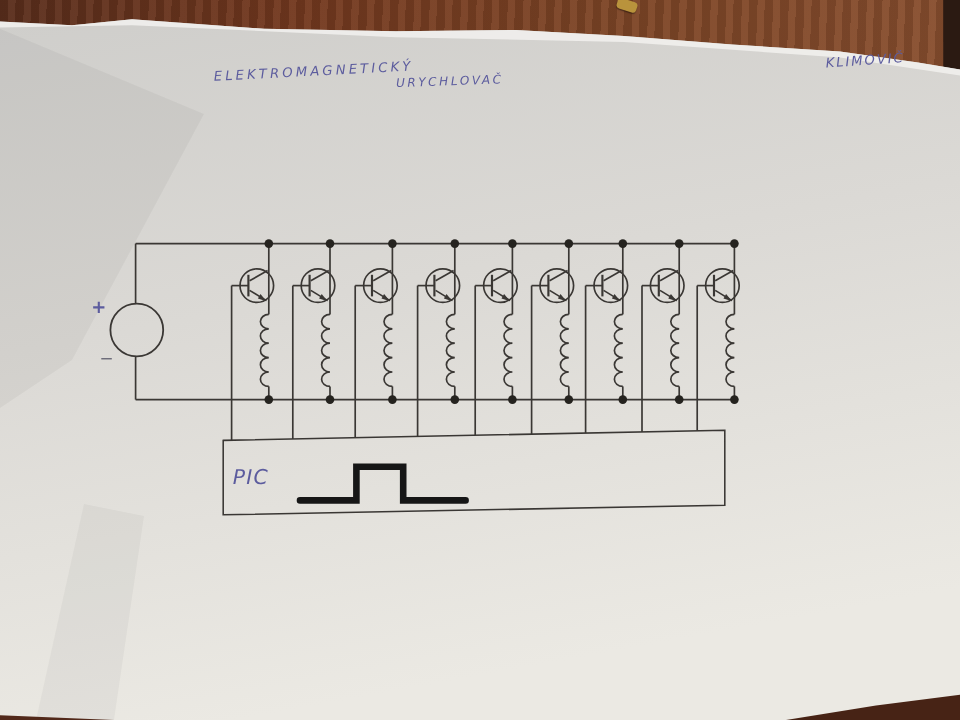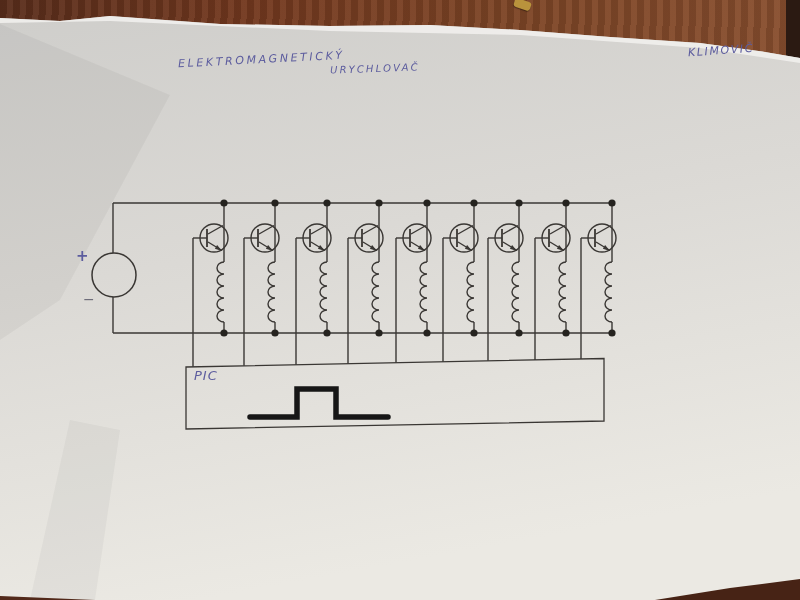--- a/index.html
+++ b/index.html
@@ -9,21 +9,21 @@
   .wood-grain{position:absolute;left:0;top:0;width:100%;height:70px;
          background:repeating-linear-gradient(92deg,rgba(0,0,0,.10) 0 7px,rgba(255,255,255,.04) 7px 13px);}
   .dark-object{position:absolute;right:0;top:0;width:14px;height:58px;background:#2b1a12;}
   .yellow-item{position:absolute;left:514px;top:0;width:17px;height:9px;background:#b9933c;
          border-radius:3px;transform:rotate(18deg);box-shadow:0 1px 1px rgba(0,0,0,.4);}
   svg{position:absolute;left:0;top:0;}
   .hand{position:absolute;color:#5c5c9e;white-space:nowrap;}
   .title1{left:178px;top:53px;font-size:11px;font-style:italic;letter-spacing:2.6px;transform:rotate(-3deg);}
   .title2{left:330px;top:63px;font-size:10px;font-style:italic;letter-spacing:2.2px;transform:rotate(-2deg);}
   .author{left:688px;top:44px;font-size:11px;font-style:italic;letter-spacing:1.6px;transform:rotate(-4deg);}
-  .pic-label{left:194px;top:368px;font-size:13px;letter-spacing:1px;font-style:italic;}
+  .pic-label{left:194px;top:388px;font-size:17px;letter-spacing:1px;font-style:italic;}
   .plus{left:76px;top:247px;font-size:15px;font-weight:bold;}
   .minus{left:83px;top:291px;font-size:14px;color:#6b6a78;}
 </style>
 </head>
 <body>
 
 <div class="photo">
   <div class="wood-grain"></div>
   <div class="dark-object"></div>
   <div class="yellow-item"></div>

